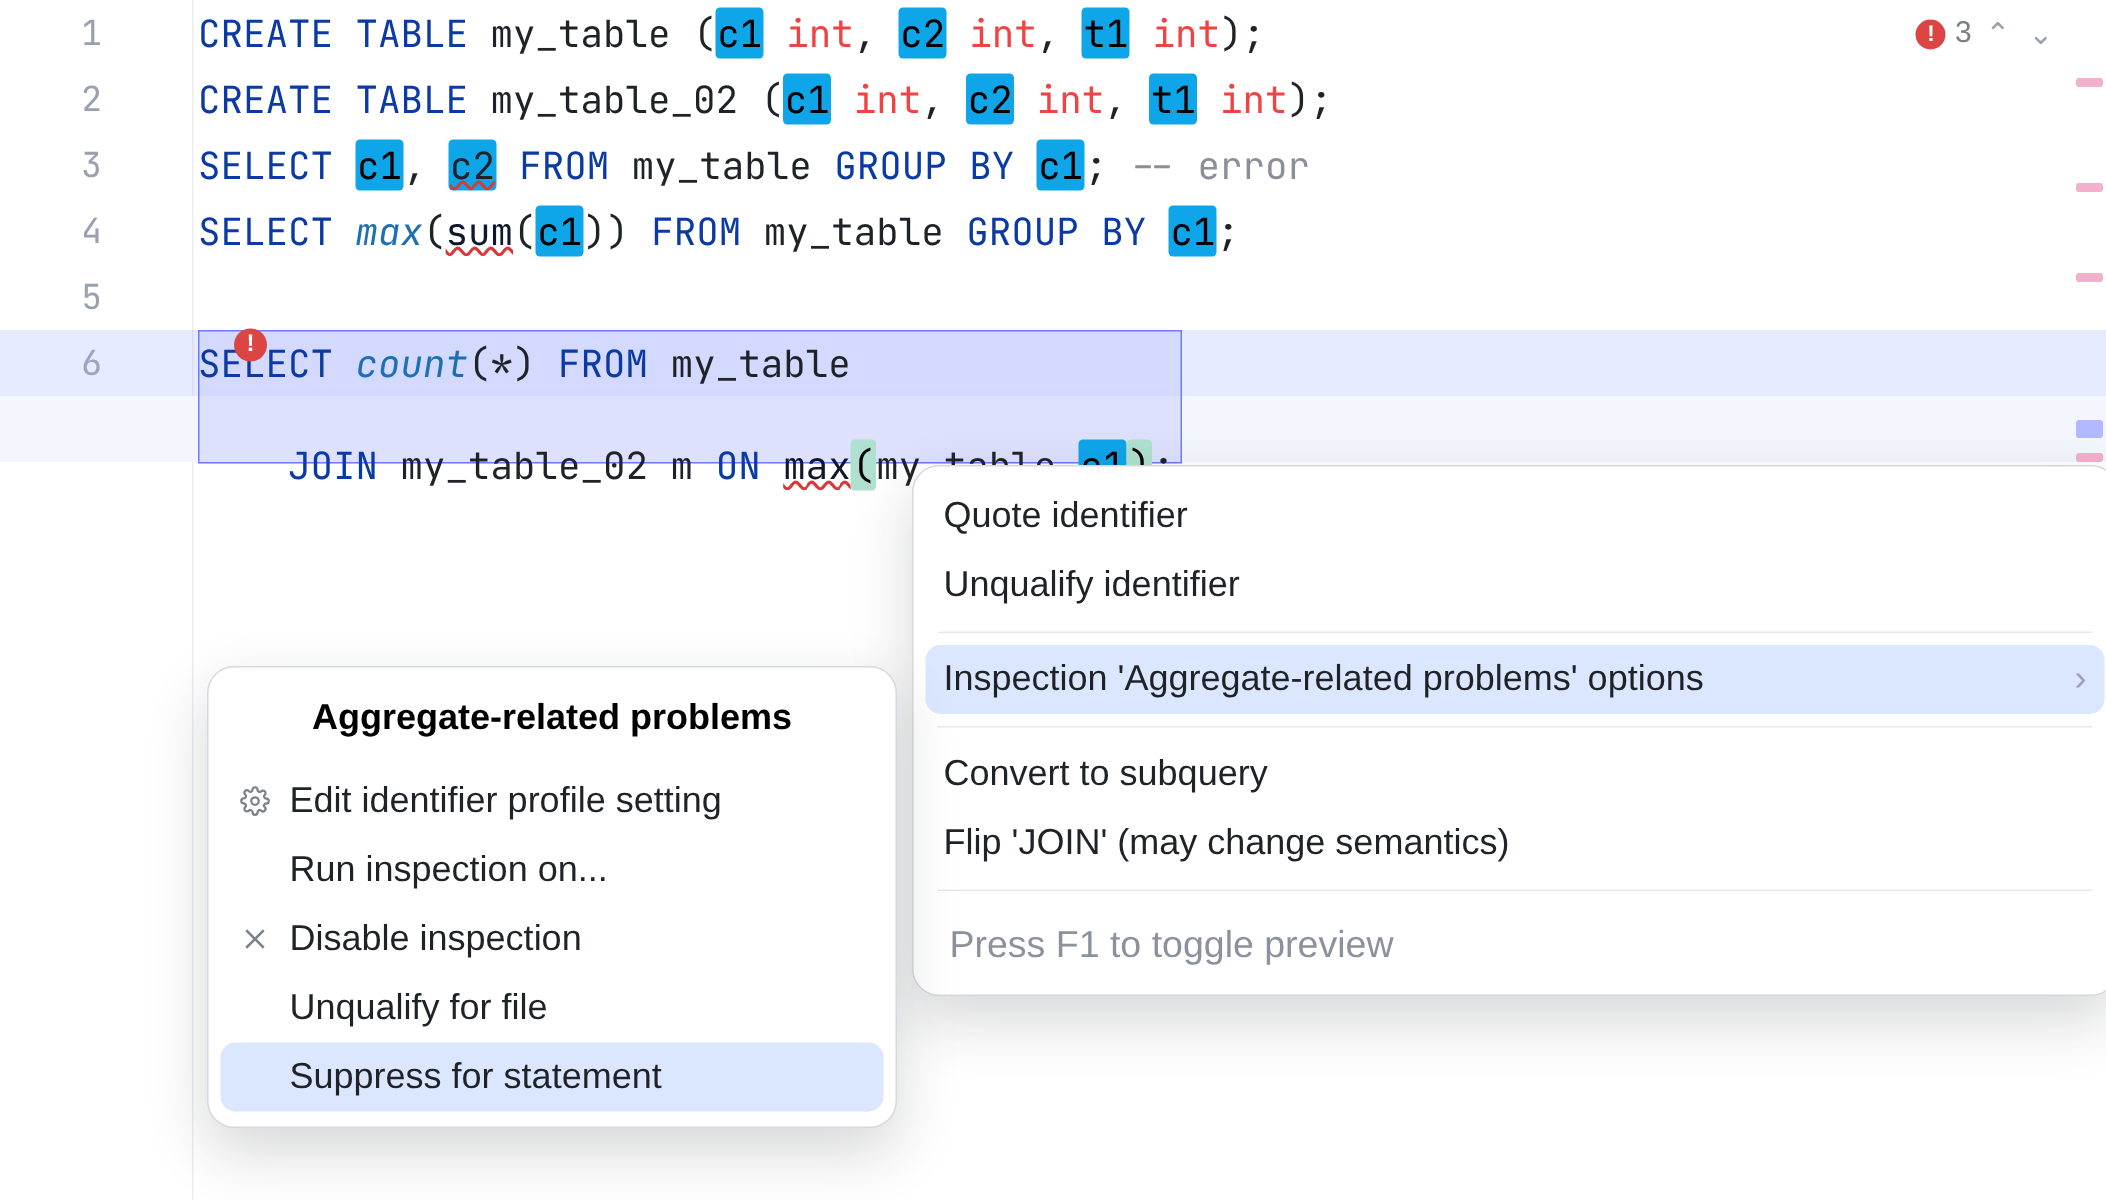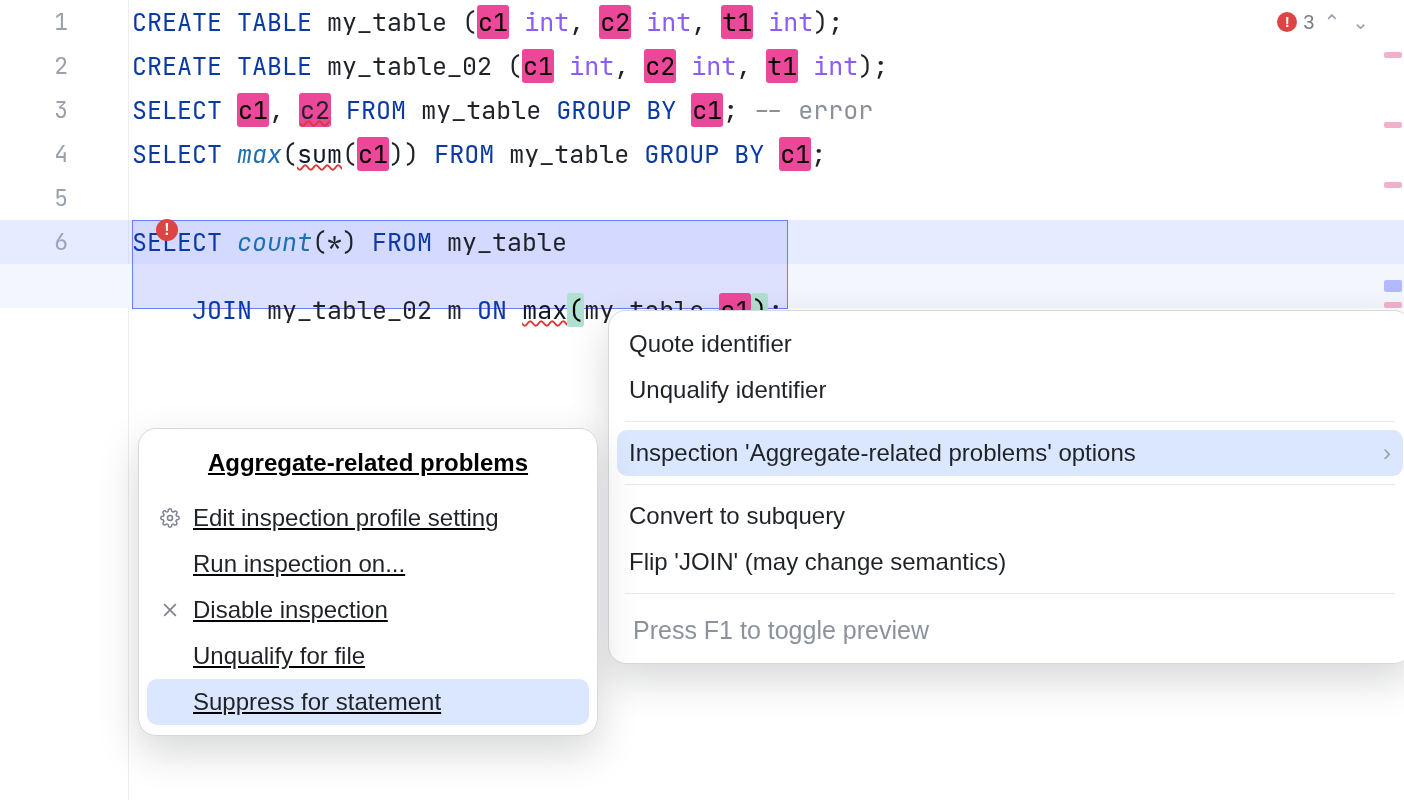--- a/index.html
+++ b/index.html
@@ -13,27 +13,27 @@
   .gutter-border { position: absolute; left: 128px; top: 0; width: 1px; height: 100%; background: #eceef1; }
   .gutter .ln { height: 44px; line-height: 44px; padding-right: 60px; text-align: right; color: #9aa0ad; font-size: 23px; }
   .gutter .ln.active { color: #5b5e66; }
 
   
   .code { position: absolute; left: 132px; top: 0; right: 24px; }
   .line { height: 44px; line-height: 44px; font-size: 25px; white-space: pre; }
 
   
   .kw { color: #0b3aa5; }
-  .ty { color: #8b5cf6; }
+  .ty { color: #ef4444; }
   .id { color: #1f2328; }
   .pn { color: #1f2328; }
   .cm { color: #8a8f98; }
   .fn { color: #1f6fb3; font-style: italic; }
   .fn-err { color: #0f172a; text-decoration: underline wavy #d93939; text-decoration-thickness: 2px; }
-  .hl-pink { background: #ec4899; border-radius: 3px; padding: 0 1px; }
+  .hl-pink { background: #0ea5e9; border-radius: 3px; padding: 0 1px; }
   .hl-teal { background: #b0e0d0; border-radius: 3px; padding: 0 1px; }
   .sel-box { position: absolute; border: 1px solid #6b7cff; background: rgba(150,165,255,0.25); pointer-events: none; }
   .sel-line { position: absolute; left: -132px; right: -24px; height: 44px; background: rgba(160,175,255,0.25); pointer-events: none; }
   .caret-line { position: absolute; left: -132px; right: -24px; height: 44px; background: #f4f6fe; pointer-events: none; }
 
   
   .markers { position: absolute; right: 0; top: 0; width: 22px; height: 100%; }
   .marker { position: absolute; right: 2px; width: 18px; height: 6px; border-radius: 2px; }
   .marker.err { background: #f3b0cc; }
   .marker.sel { background: #b3b9ff; height: 12px; }
@@ -132,30 +132,30 @@
     <div class="item">
       <span class="lbl">Convert to subquery</span>
     </div>
     <div class="item">
       <span class="lbl">Flip 'JOIN' (may change semantics)</span>
     </div>
     <div class="sep"></div>
     <div class="hint">Press F1 to toggle preview</div>
   </div>
 
-  <div class="popup" style="left:138px; top:428px; width:460px; padding-top:6px;text-decoration:underline;">
+  <div class="popup" style="left:138px; top:444px; width:460px; padding-top:6px;">
     <div class="title">Aggregate-related problems</div>
     <div class="item">
       <span class="ico">
         <svg class="gear-svg" viewBox="0 0 24 24" fill="none" stroke="currentColor" stroke-width="1.8">
             <circle cx="12" cy="12" r="3"></circle>
             <path d="M19.4 15a1.7 1.7 0 0 0 .34 1.87l.06.06a2 2 0 1 1-2.83 2.83l-.06-.06a1.7 1.7 0 0 0-1.87-.34 1.7 1.7 0 0 0-1 1.56V21a2 2 0 1 1-4 0v-.09a1.7 1.7 0 0 0-1.11-1.56 1.7 1.7 0 0 0-1.87.34l-.06.06A2 2 0 1 1 4.17 16.9l.06-.06a1.7 1.7 0 0 0 .34-1.87 1.7 1.7 0 0 0-1.56-1H3a2 2 0 1 1 0-4h.09a1.7 1.7 0 0 0 1.56-1.11 1.7 1.7 0 0 0-.34-1.87l-.06-.06A2 2 0 1 1 7.1 4.17l.06.06a1.7 1.7 0 0 0 1.87.34H9a1.7 1.7 0 0 0 1-1.56V3a2 2 0 1 1 4 0v.09a1.7 1.7 0 0 0 1 1.56 1.7 1.7 0 0 0 1.87-.34l.06-.06A2 2 0 1 1 19.83 7.1l-.06.06a1.7 1.7 0 0 0-.34 1.87V9a1.7 1.7 0 0 0 1.56 1H21a2 2 0 1 1 0 4h-.09a1.7 1.7 0 0 0-1.56 1z"></path>
           </svg>
       </span>
-      <span class="lbl">Edit inspection profile setting</span>
+      <span class="lbl">Edit identifier profile setting</span>
     </div>
     <div class="item">
       <span class="ico"></span>
       <span class="lbl">Run inspection on...</span>
     </div>
     <div class="item">
       <span class="ico">
         <svg class="x-svg" viewBox="0 0 24 24" fill="none" stroke="currentColor" stroke-width="2">
             <path d="M5 5l14 14M19 5L5 19"></path>
           </svg>

